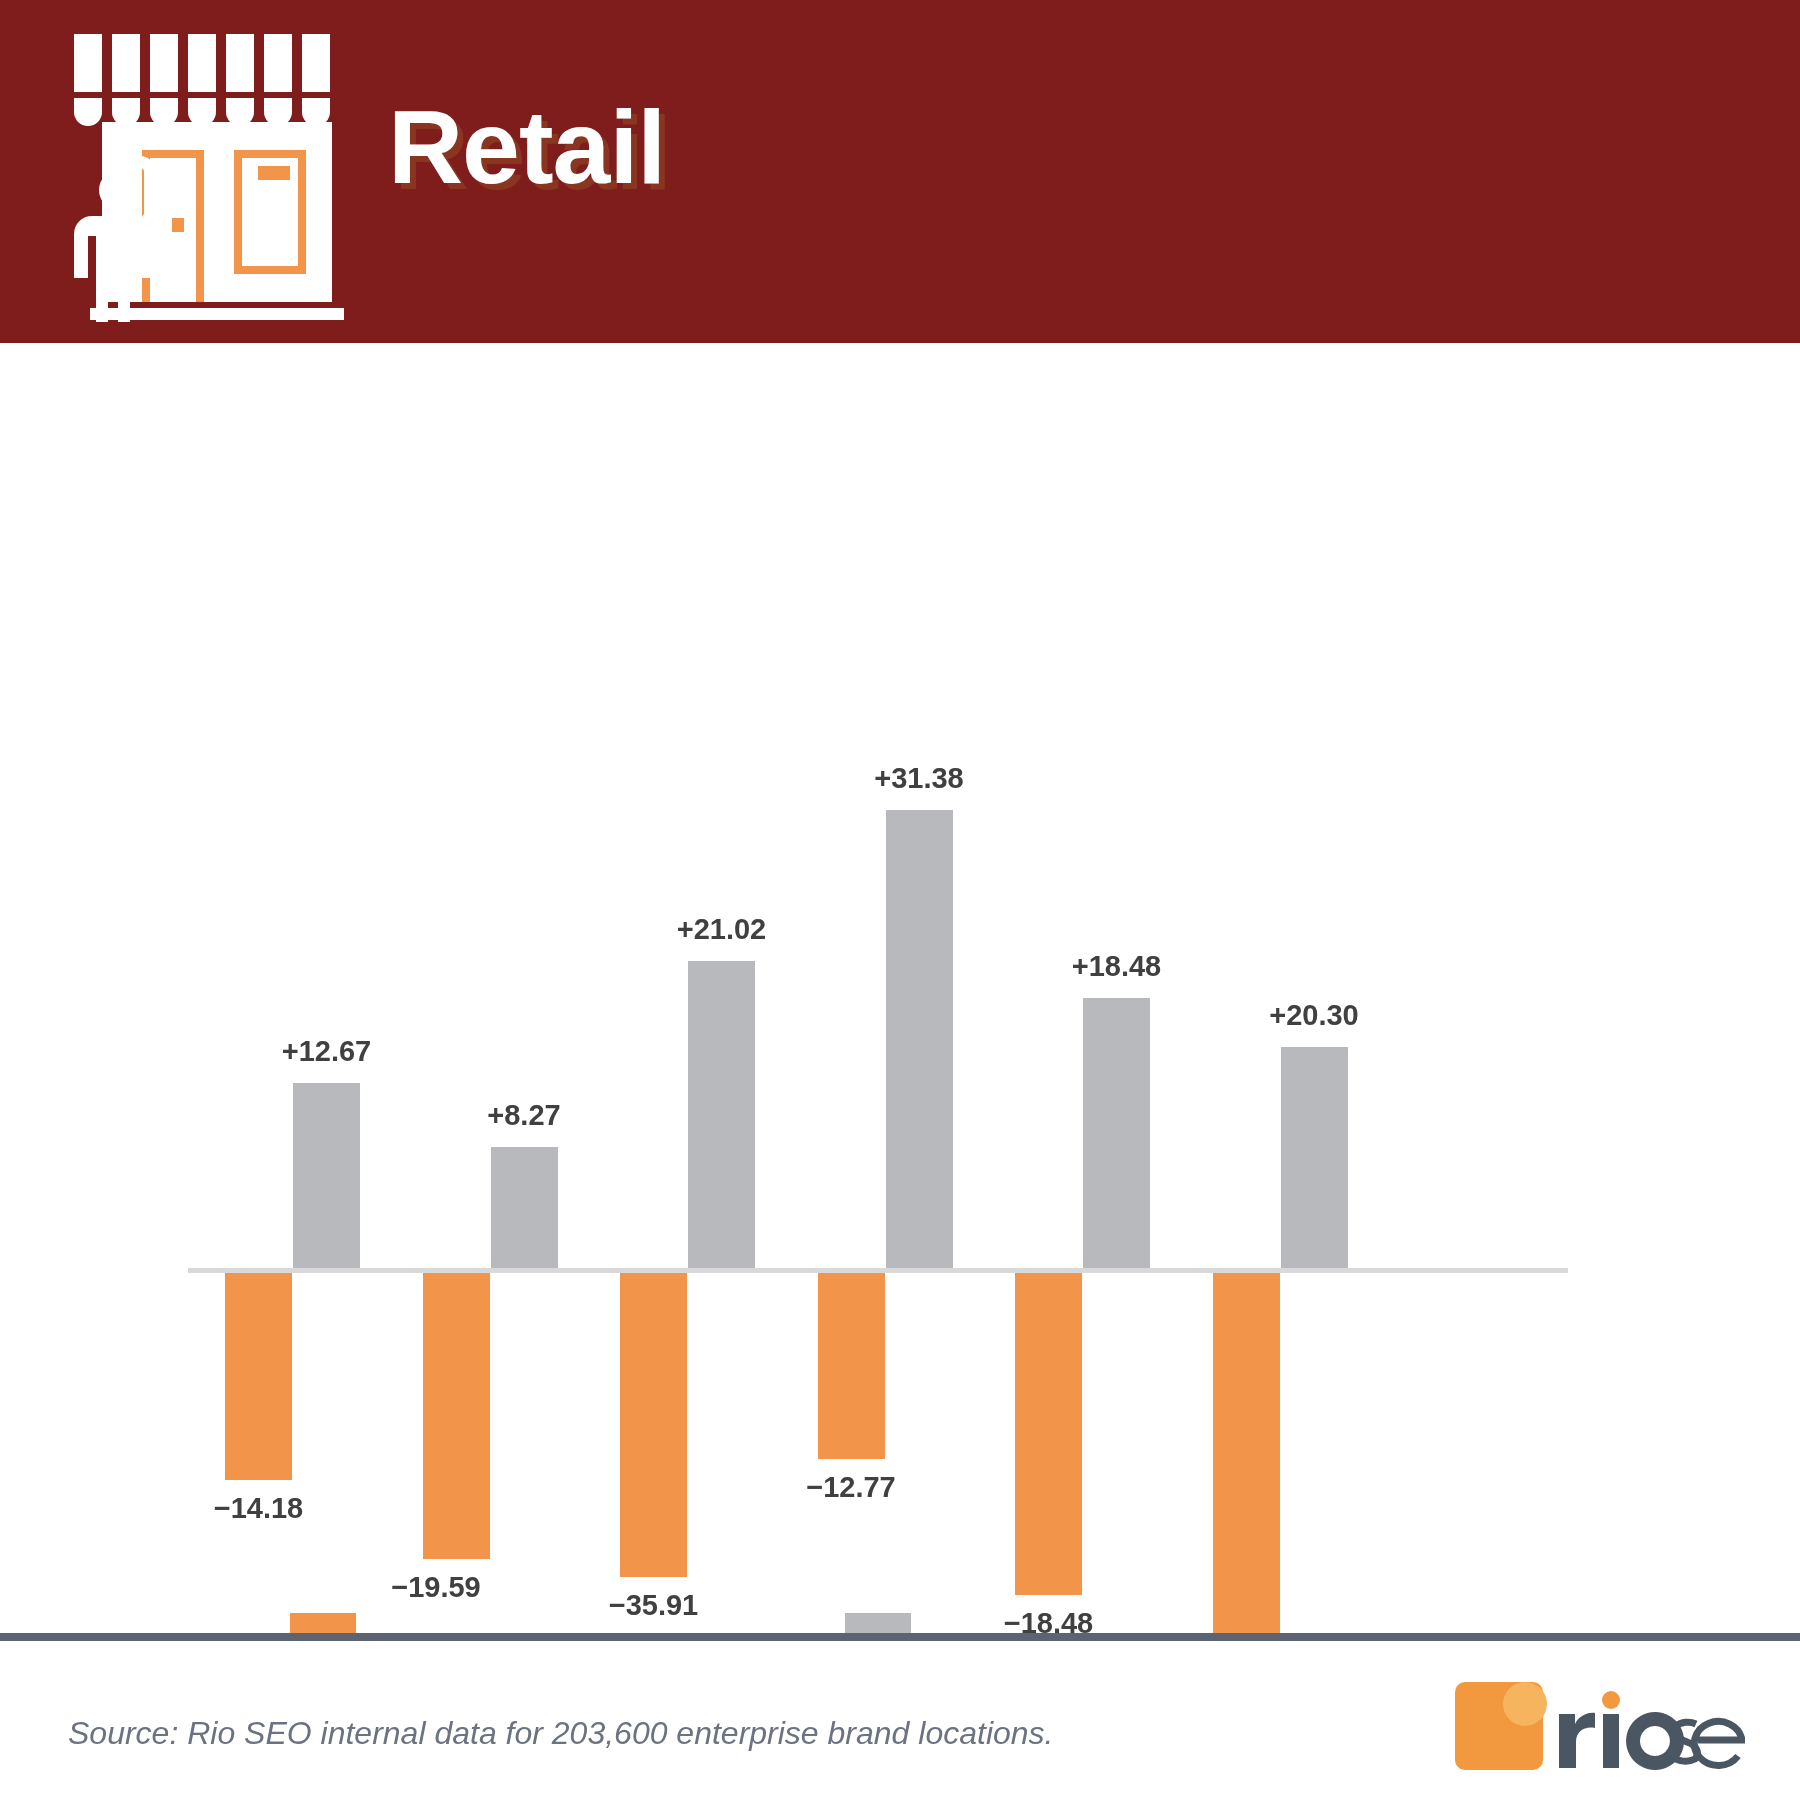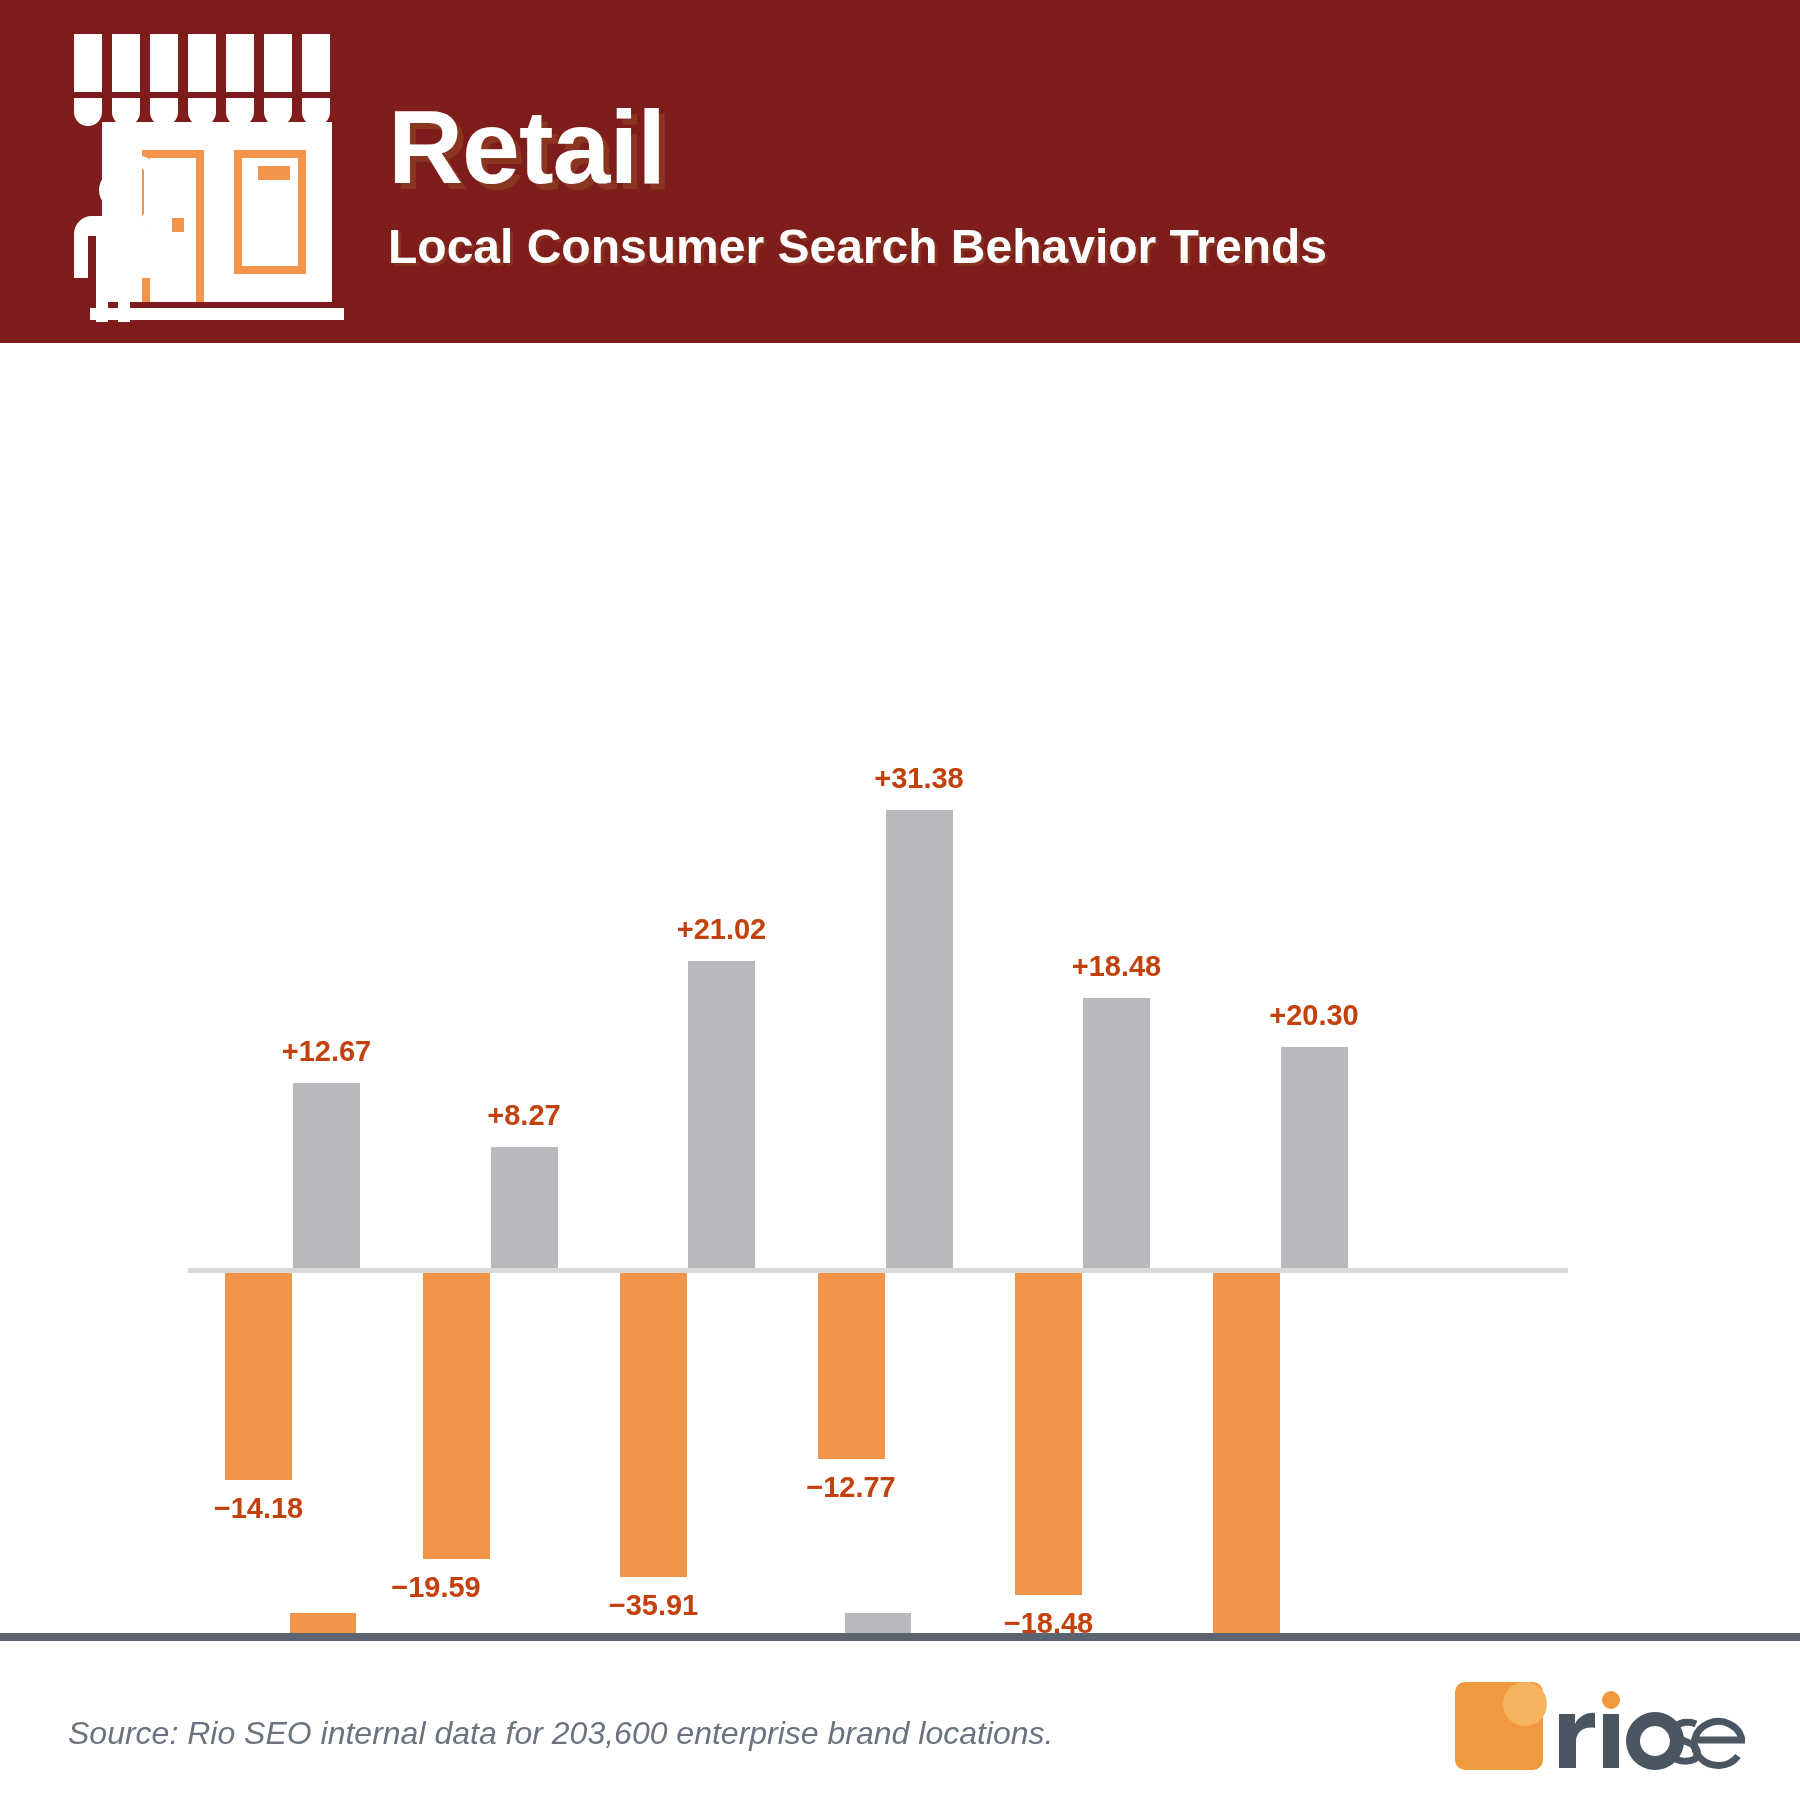--- a/index.html
+++ b/index.html
@@ -39,21 +39,21 @@
   }
 
   .bar {
     position:absolute; width:67px;
   }
   .bar.pos { background:#b7b9bd; }
   .bar.neg { background:#F2954B; }
 
   .bar-label {
     position:absolute;
-    font-size:29px; font-weight:bold; color:#c2410c;
+    font-size:29px; font-weight:bold; color:#404040;
     white-space:nowrap; text-align:center; width:200px;
   }
 
   .cat-label {
     position:absolute;
     font-size:29px; color:#8a8d96; text-align:center;
     width:260px; line-height:38px;
   }
 
   
@@ -119,21 +119,20 @@
 
     <g fill="#ffffff">
       <circle cx="66" cy="168" r="21"></circle>
       <path d="M46 194 h34 a18 18 0 0 1 18 18 v44 h-14 v-42 h-8 v86 h-12 v-50 h-10 v50 h-12 v-86 h-8 v42 h-14 v-44 a18 18 0 0 1 18 -18 z"></path>
       <path d="M86 134 a16 16 0 0 1 16 16 v46 l-20 22 v-14 l8 -12 v-42 a4 4 0 0 0 -8 0 v18 h-14 v-18 a16 16 0 0 1 18 -16 z"></path>
     </g>
   </svg>
 
   <div id="title-block">
     <div id="page-title">Retail</div>
-    <div id="page-subtitle">Local Consumer Search Behavior Trends</div>
   </div>
 </div>
 
 <div id="chart-area">
   <div id="plot">
     <div class="axis-line"></div>
 
   <div class="bar pos" style="left: 293px; top: 740px; height: 185px; background: rgb(183, 185, 189);"></div>
       <div class="bar-label" style="left: 226.5px; top: 692px;">+12.67</div>
       <div class="bar neg" style="left: 225px; top: 930px; height: 207px; background: rgb(242, 149, 75);"></div>

